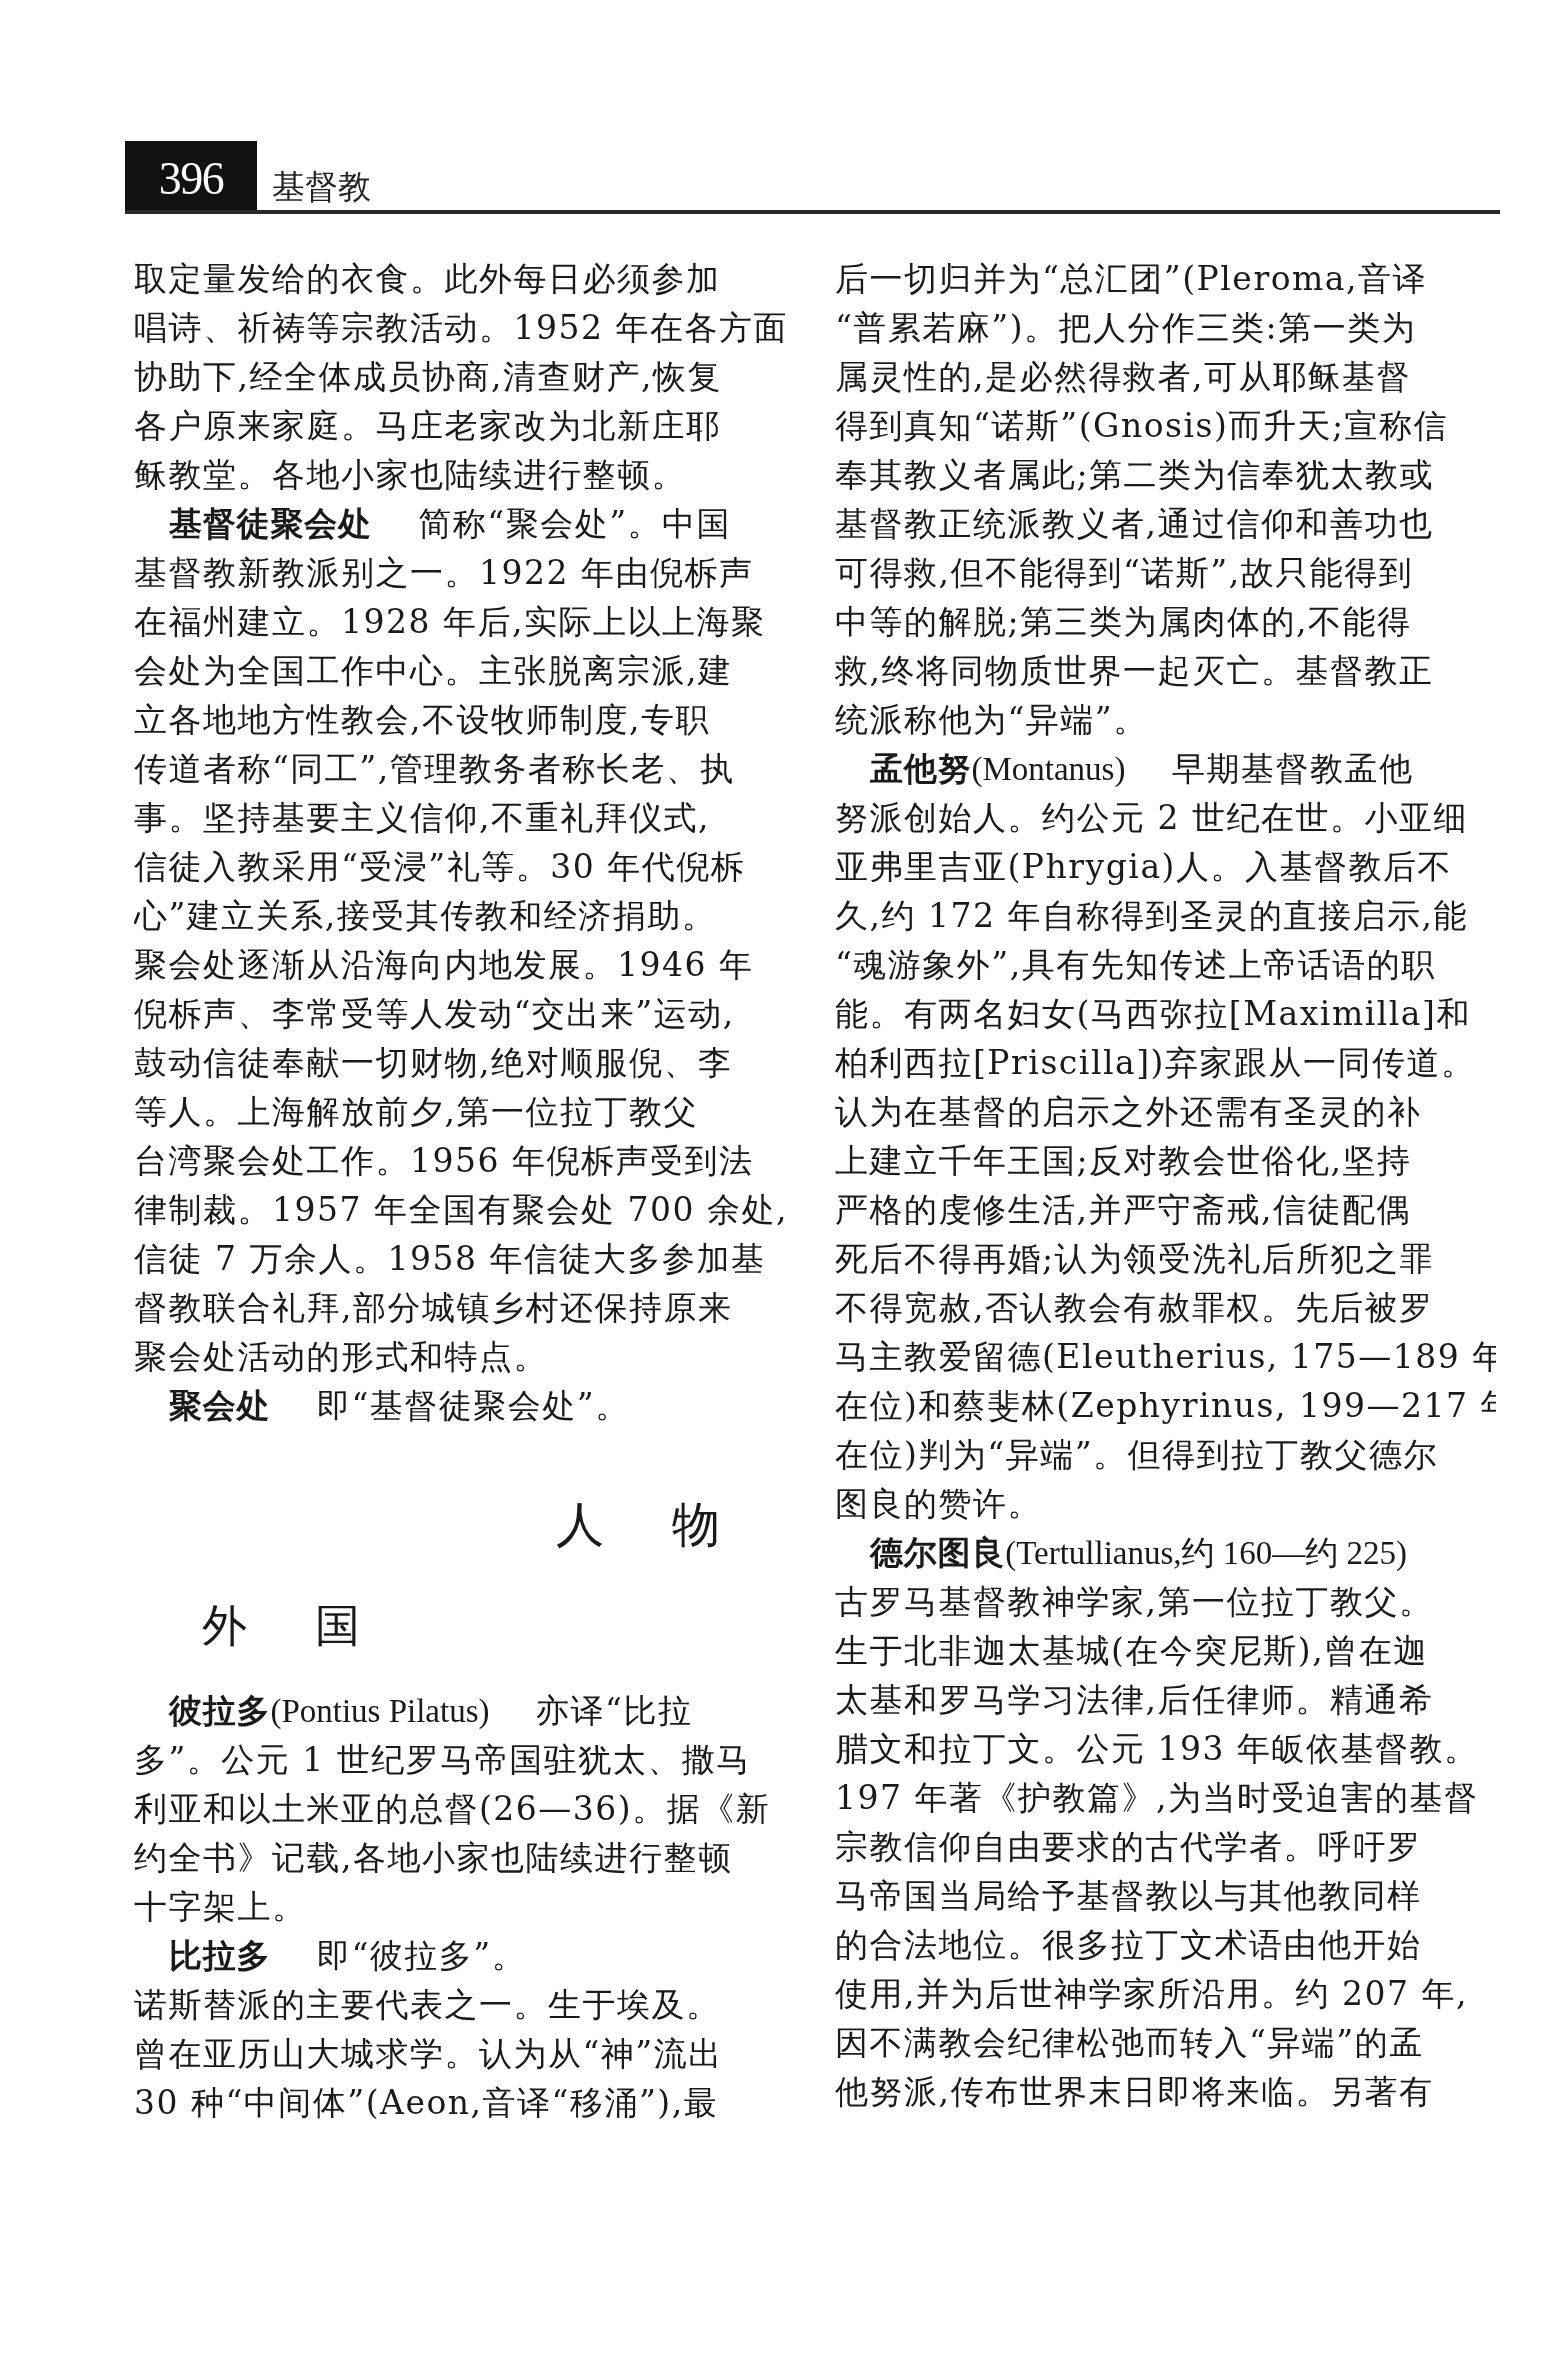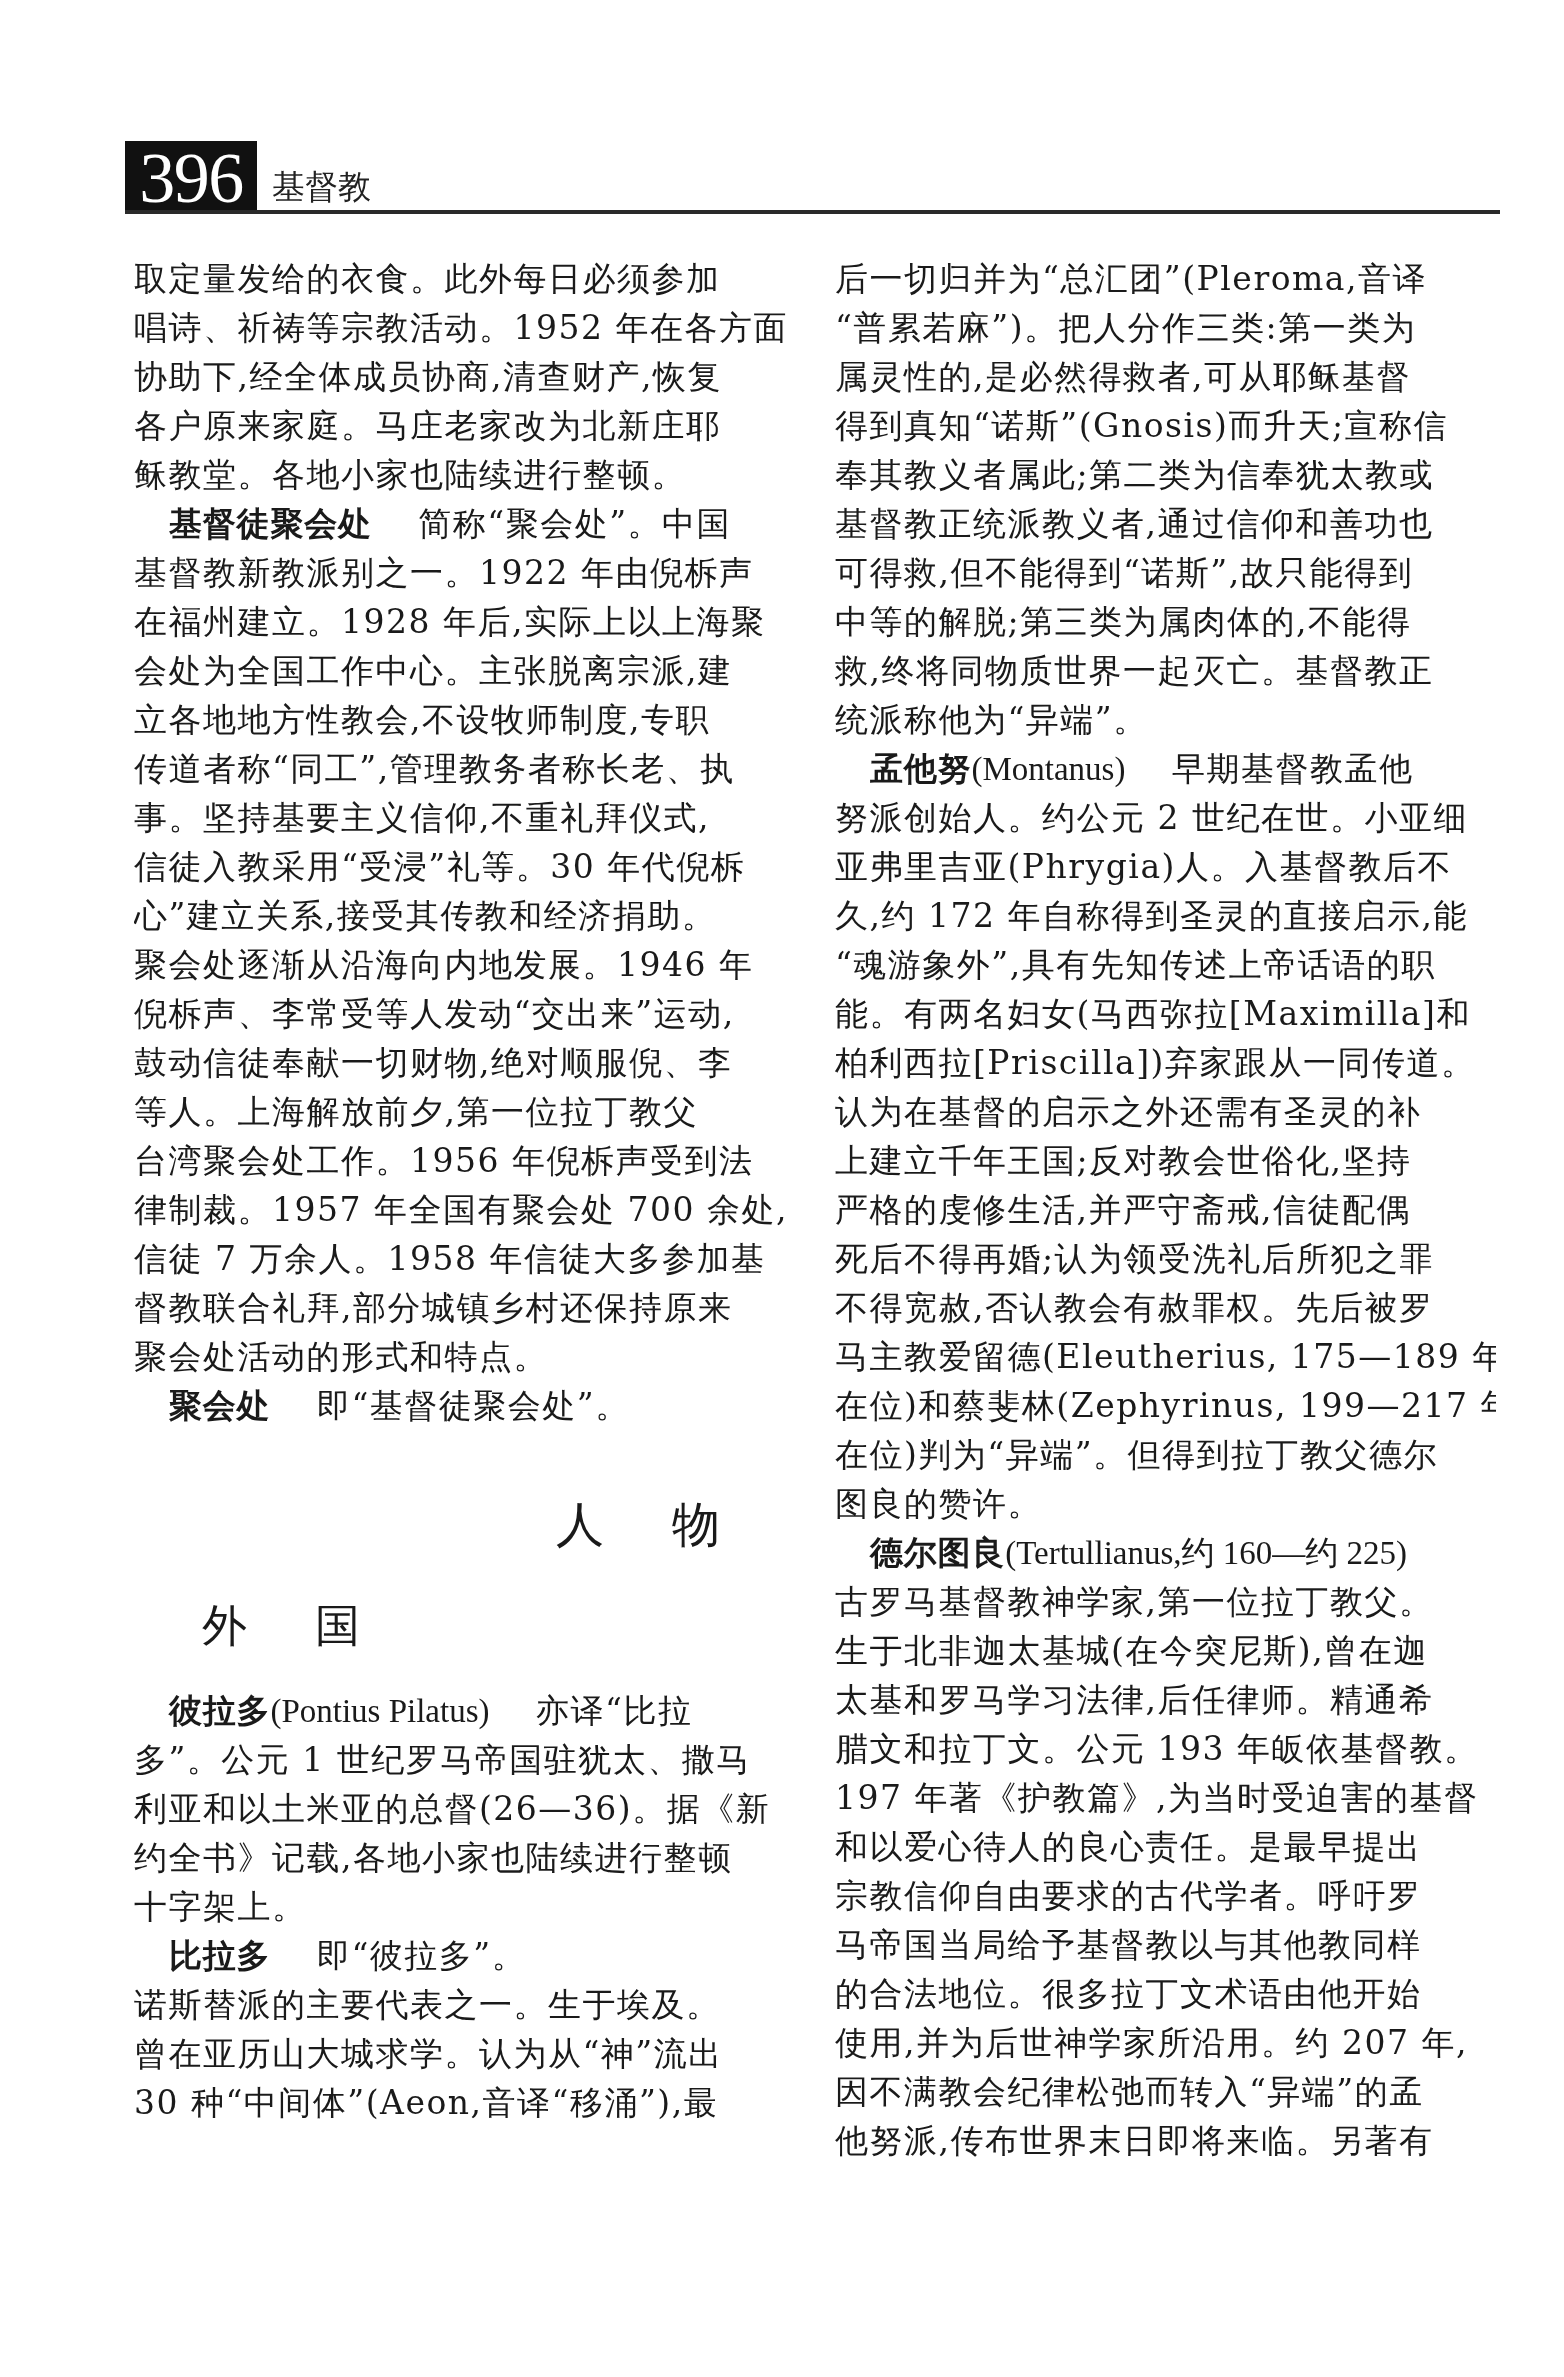--- a/index.html
+++ b/index.html
@@ -7,21 +7,21 @@
     width: 1565px; height: 2377px; position: relative; overflow: hidden;
     font-family: "DejaVu Serif", "Liberation Serif", serif;
     color: #1a1a1a;
   }
   .header {
     position: absolute; left: 125px; top: 141px; width: 1375px; height: 72px;
   }
   .page-num-box {
     position: absolute; left: 0; top: 0; width: 132px; height: 69px;
     background: #111111; color: #ffffff;
-    font-family: "Liberation Serif", serif; font-size: 72px; line-height: 75px;
+    font-family: "Liberation Serif", serif; font-size: 46px; line-height: 75px;
     text-align: center; letter-spacing: -1.5px;
   }
   .running-head {
     position: absolute; left: 147px; top: 22.5px;
     font-size: 33px; line-height: 45px; color: #222;
   }
   .header-rule {
     position: absolute; left: 0; top: 69px; width: 1375px; height: 3.8px; background: #2a2a2a;
   }
   .col {
@@ -127,21 +127,20 @@
   <span class="line">在位)和蔡斐林(Zephyrinus, 199—217 年</span>
   <span class="line">在位)判为“异端”。但得到拉丁教父德尔</span>
   <span class="line">图良的赞许。</span>
 
   <span class="line indent"><span class="term">德尔图良</span><span class="latin">(Tertullianus,约 160—约 225)</span></span>
   <span class="line">古罗马基督教神学家,第一位拉丁教父。</span>
   <span class="line">生于北非迦太基城(在今突尼斯),曾在迦</span>
   <span class="line">太基和罗马学习法律,后任律师。精通希</span>
   <span class="line">腊文和拉丁文。公元 193 年皈依基督教。</span>
   <span class="line">197 年著《护教篇》,为当时受迫害的基督</span>
-  <span class="line">和以爱心待人的良心责任。是最早提出</span>
   <span class="line">宗教信仰自由要求的古代学者。呼吁罗</span>
   <span class="line">马帝国当局给予基督教以与其他教同样</span>
   <span class="line">的合法地位。很多拉丁文术语由他开始</span>
   <span class="line">使用,并为后世神学家所沿用。约 207 年,</span>
   <span class="line">因不满教会纪律松弛而转入“异端”的孟</span>
   <span class="line">他努派,传布世界末日即将来临。另著有</span>
 </div>
 
 
 </body></html>

